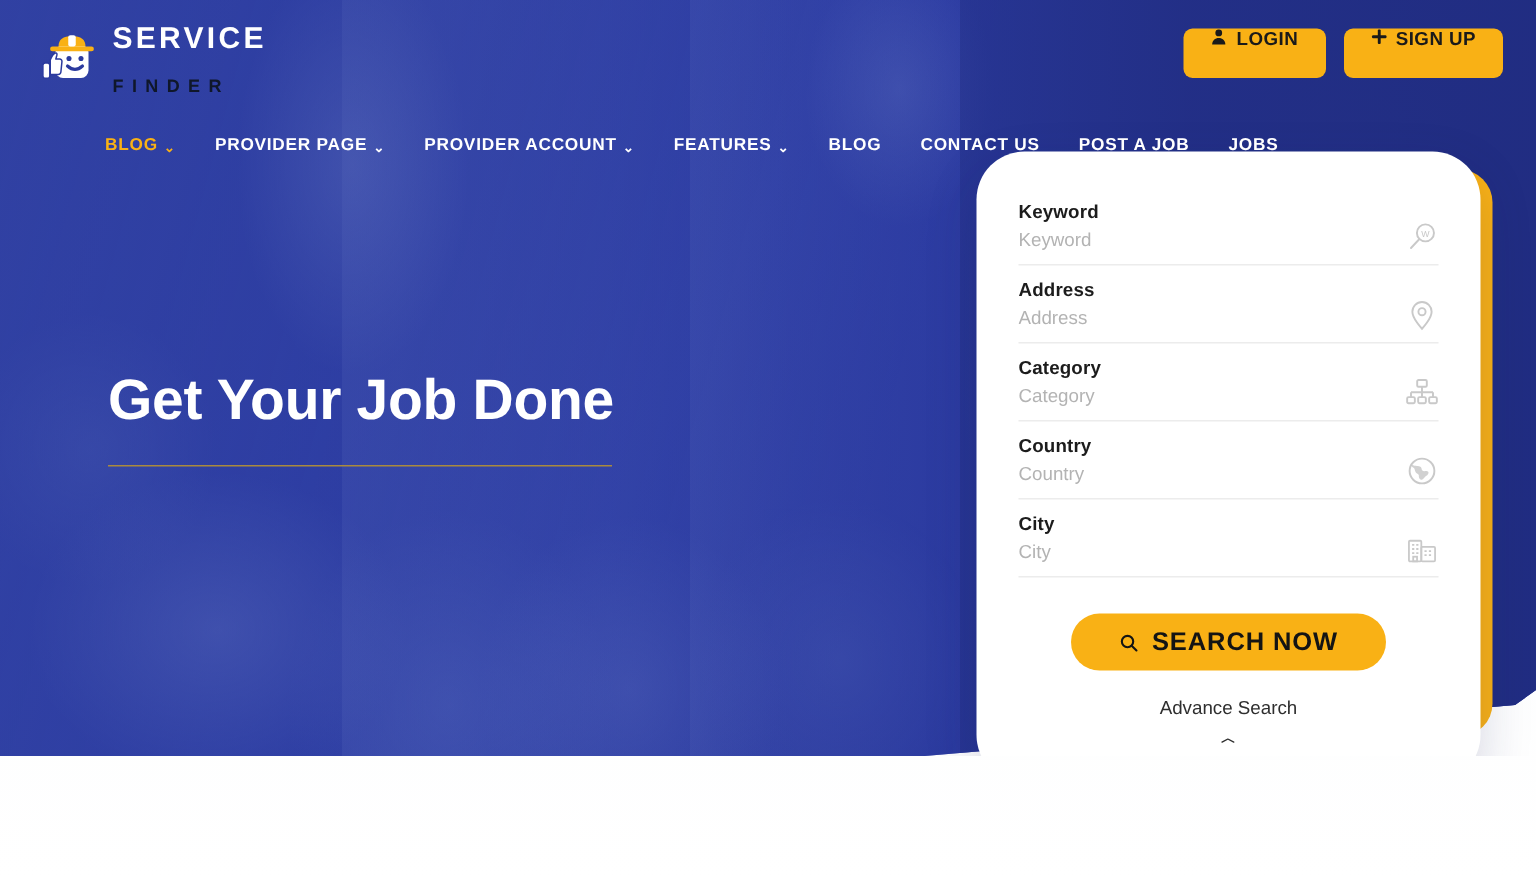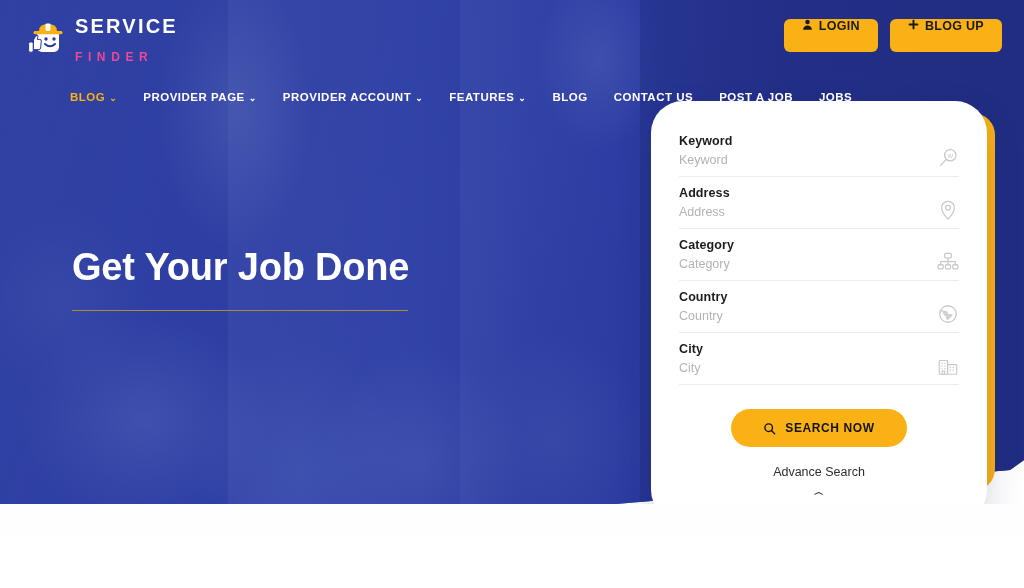--- a/index.html
+++ b/index.html
@@ -116,21 +116,21 @@
     font-size: 20px;
     font-weight: bold;
     color: #ffffff;
     letter-spacing: 2.2px;
     display: block;
   }
 
   .logo-line2 {
     font-size: 12px;
     font-weight: bold;
-    color: #ec4899;
+    color: #0f172a;
     letter-spacing: 5.6px;
     display: block;
     margin-top: 15px;
   }
 
   .auth-buttons {
     position: absolute;
     top: 19px; right: 22px;
     display: flex;
     gap: 12px;
@@ -301,21 +301,21 @@
     margin-top: 24px;
   }
 
   .btn-search {
     background: #f9b115;
     color: #141414;
     border: none;
     border-radius: 28px;
     height: 38px;
     padding: 0 32px;
-    font-size: 12px;
+    font-size: 17px;
     font-weight: bold;
     letter-spacing: .6px;
     display: flex;
     align-items: center;
     gap: 9px;
     cursor: pointer;
     font-family: "Liberation Sans", sans-serif;
     text-align: right;
   }
 
@@ -378,21 +378,21 @@
           <circle cx="8" cy="4.3" r="3.3"></circle>
           <path d="M1.6 15.5 c0 -3.8 2.9 -6.2 6.4 -6.2 s6.4 2.4 6.4 6.2 z"></path>
         </svg>
         <span>LOGIN</span>
       </button>
       <button class="btn-auth">
         <svg width="11" height="11" viewBox="0 0 16 16" fill="currentColor">
           <rect x="6.6" y="1" width="2.8" height="14" rx="1"></rect>
           <rect x="1" y="6.6" width="14" height="2.8" rx="1"></rect>
         </svg>
-        <span>BLOG UP</span>
+        <span>SIGN UP</span>
       </button>
     </div>
 
     <nav class="nav">
       <div class="nav-item active">
         <span>BLOG</span>
         <span class="chev">⌄</span>
       </div>
       <div class="nav-item">
         <span>PROVIDER PAGE</span>

